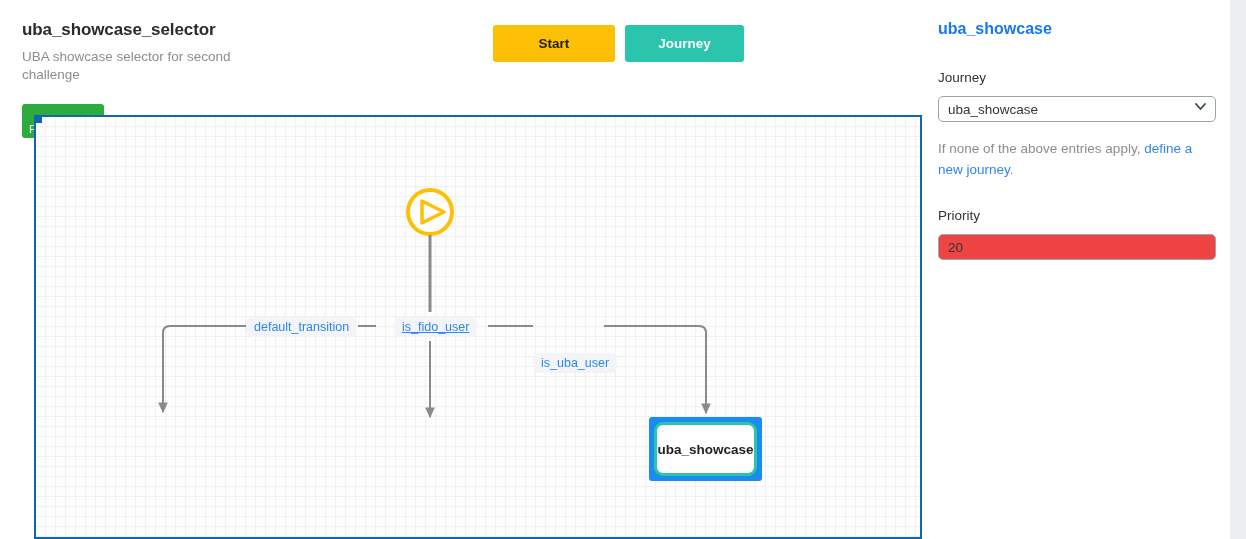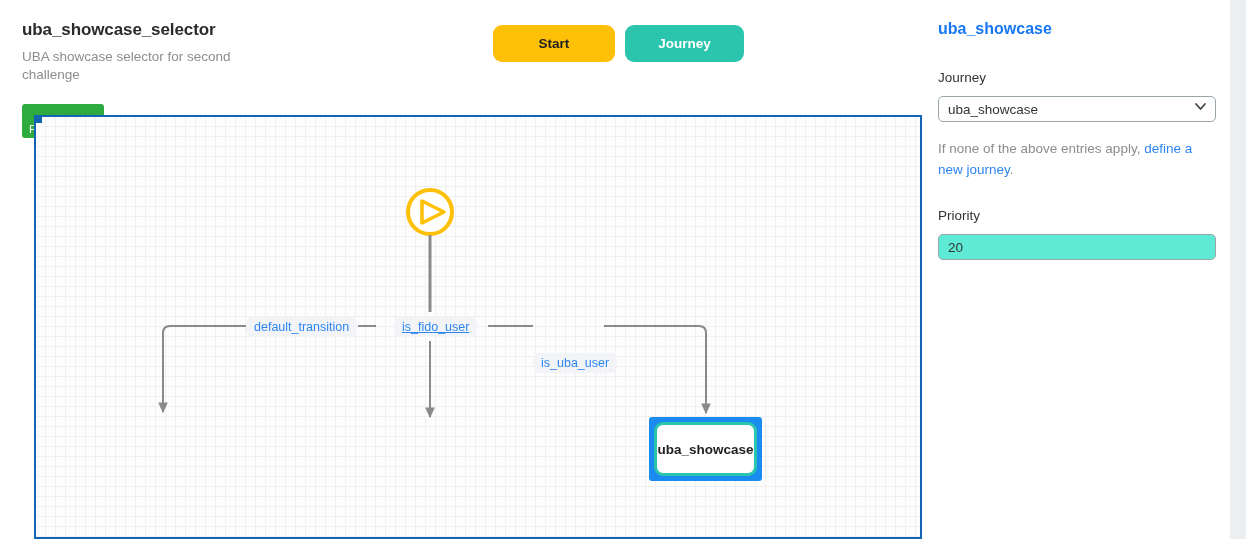--- a/index.html
+++ b/index.html
@@ -36,21 +36,21 @@
   .badge {
     position: absolute; left: 22px; top: 104px;
     background: #2eab3f; color: #ffffff;
     font-size: 11.5px; letter-spacing: .3px;
     padding: 19px 7px 3px 7px;
     border-radius: 3px;
   }
   .btn {
     position: absolute; top: 25px;
     height: 37px;
-    border: none; border-radius: 9px;
+    border: none; border-radius: 3px;
     font-size: 13.5px; font-weight: bold;
     cursor: pointer;
     display: flex; align-items: center; justify-content: center;
     font-family: "Liberation Sans", sans-serif;
   }
   .btn-start {
     left: 493px; width: 122px;
     background: #fdc006; color: #1f1f1f;
   }
   .btn-journey {
@@ -137,21 +137,21 @@
   .panel-help {
     position: absolute; left: 938px; top: 138px;
     width: 282px;
     font-size: 13.5px; color: #8d8d8d; line-height: 21px;
   }
   .panel-help a { color: #2f86f0; text-decoration: none; }
   .panel-input {
     position: absolute; left: 938px; top: 234px;
     width: 278px; height: 26px;
     border: 1px solid #9aa5ab; border-radius: 5px;
-    background: #5eead4; color: #333333;
+    background: #ef4444; color: #333333;
     font-size: 13.5px; padding: 0 9px;
     font-family: "Liberation Sans", sans-serif;
   }
 </style>
 </head>
 <body>
 
 <div id="root">
   <div class="card">
 

